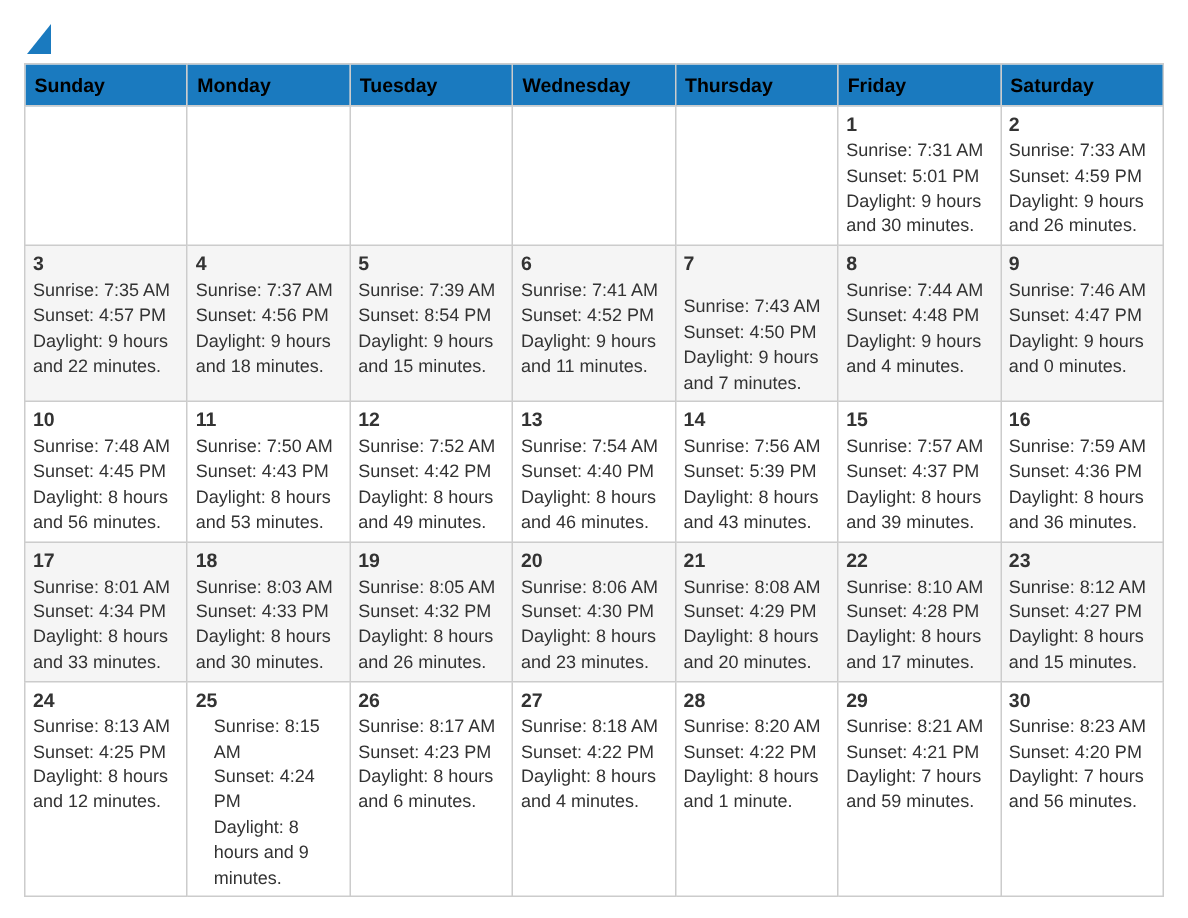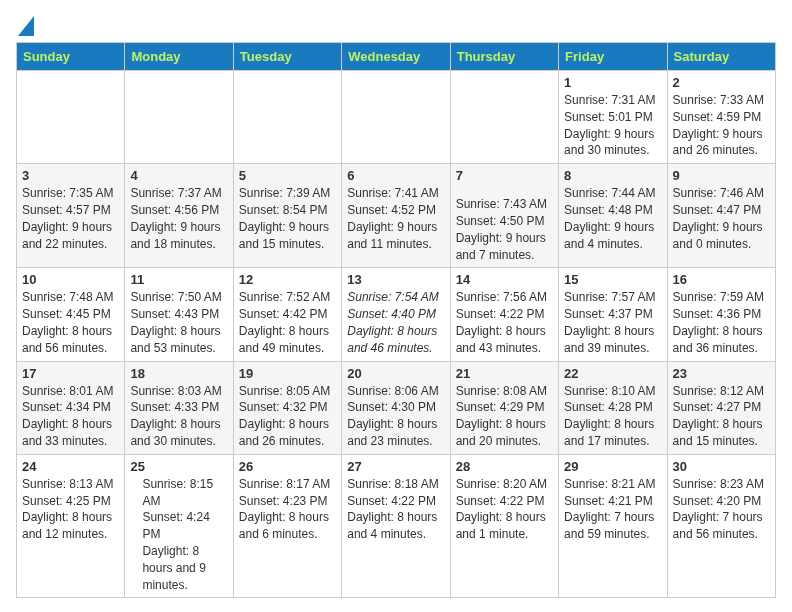--- a/index.html
+++ b/index.html
@@ -19,21 +19,21 @@
     .logo {
       display: flex;
       align-items: center;
     }
     .title-section { text-align: right; }
     .month-title { font-size: 36px; color: #333; font-weight: normal; }
     .location-title { font-size: 16px; color: #555; margin-top: 2px; }
     .calendar { width: 100%; border-collapse: collapse; }
     .calendar th {
       background: #1a7abf;
-      color: #bef264;
+      color: #000000;
       text-align: left;
       padding: 6px 6px;
       font-size: 13px;
       border: 1px solid #ccc;
     }
     .calendar td {
       border: 1px solid #ccc;
       vertical-align: top;
       padding: 4px 5px;
       width: 108px;
@@ -166,28 +166,28 @@
 Daylight: 8 hours and 53 minutes.</div>
         </td>
         <td>
           <span class="day-num">12</span>
           <div class="cell-info" style="white-space: pre-line;">Sunrise: 7:52 AM
 Sunset: 4:42 PM
 Daylight: 8 hours and 49 minutes.</div>
         </td>
         <td>
           <span class="day-num">13</span>
-          <div class="cell-info" style="white-space: pre-line; font-style: italic;">Sunrise: 7:54 AM
+          <div class="cell-info" style="white-space: pre-line;">Sunrise: 7:54 AM
 Sunset: 4:40 PM
 Daylight: 8 hours and 46 minutes.</div>
         </td>
         <td>
           <span class="day-num">14</span>
           <div class="cell-info" style="white-space: pre-line;">Sunrise: 7:56 AM
-Sunset: 4:22 PM
+Sunset: 5:39 PM
 Daylight: 8 hours and 43 minutes.</div>
         </td>
         <td>
           <span class="day-num">15</span>
           <div class="cell-info" style="white-space: pre-line;">Sunrise: 7:57 AM
 Sunset: 4:37 PM
 Daylight: 8 hours and 39 minutes.</div>
         </td>
         <td>
           <span class="day-num">16</span>

